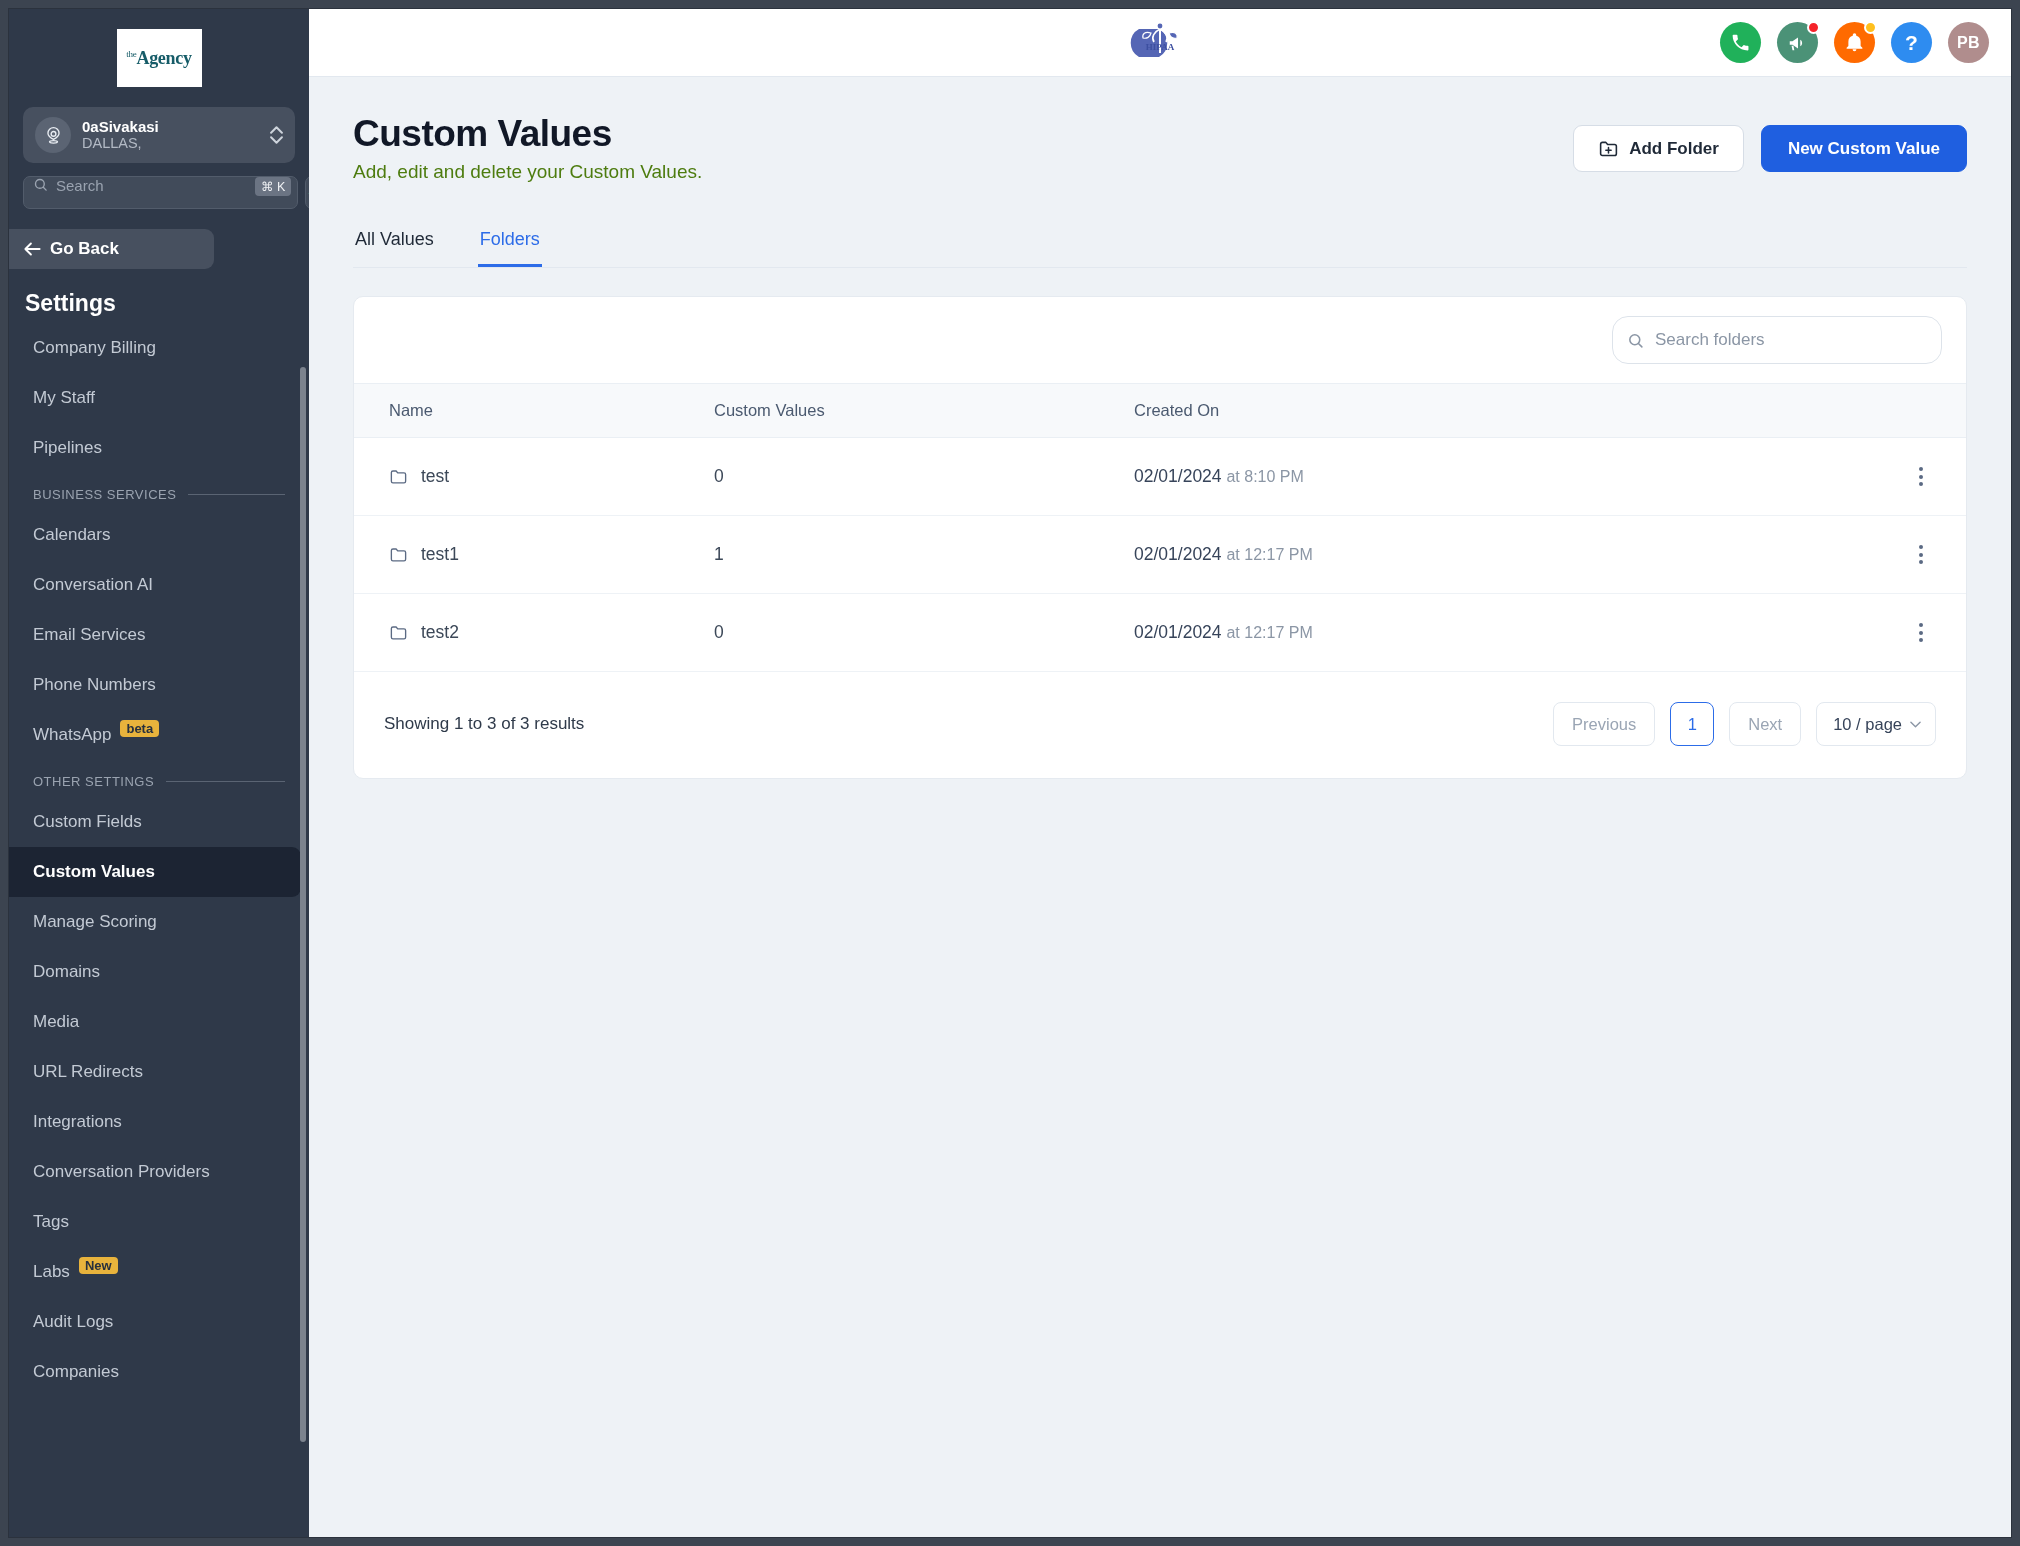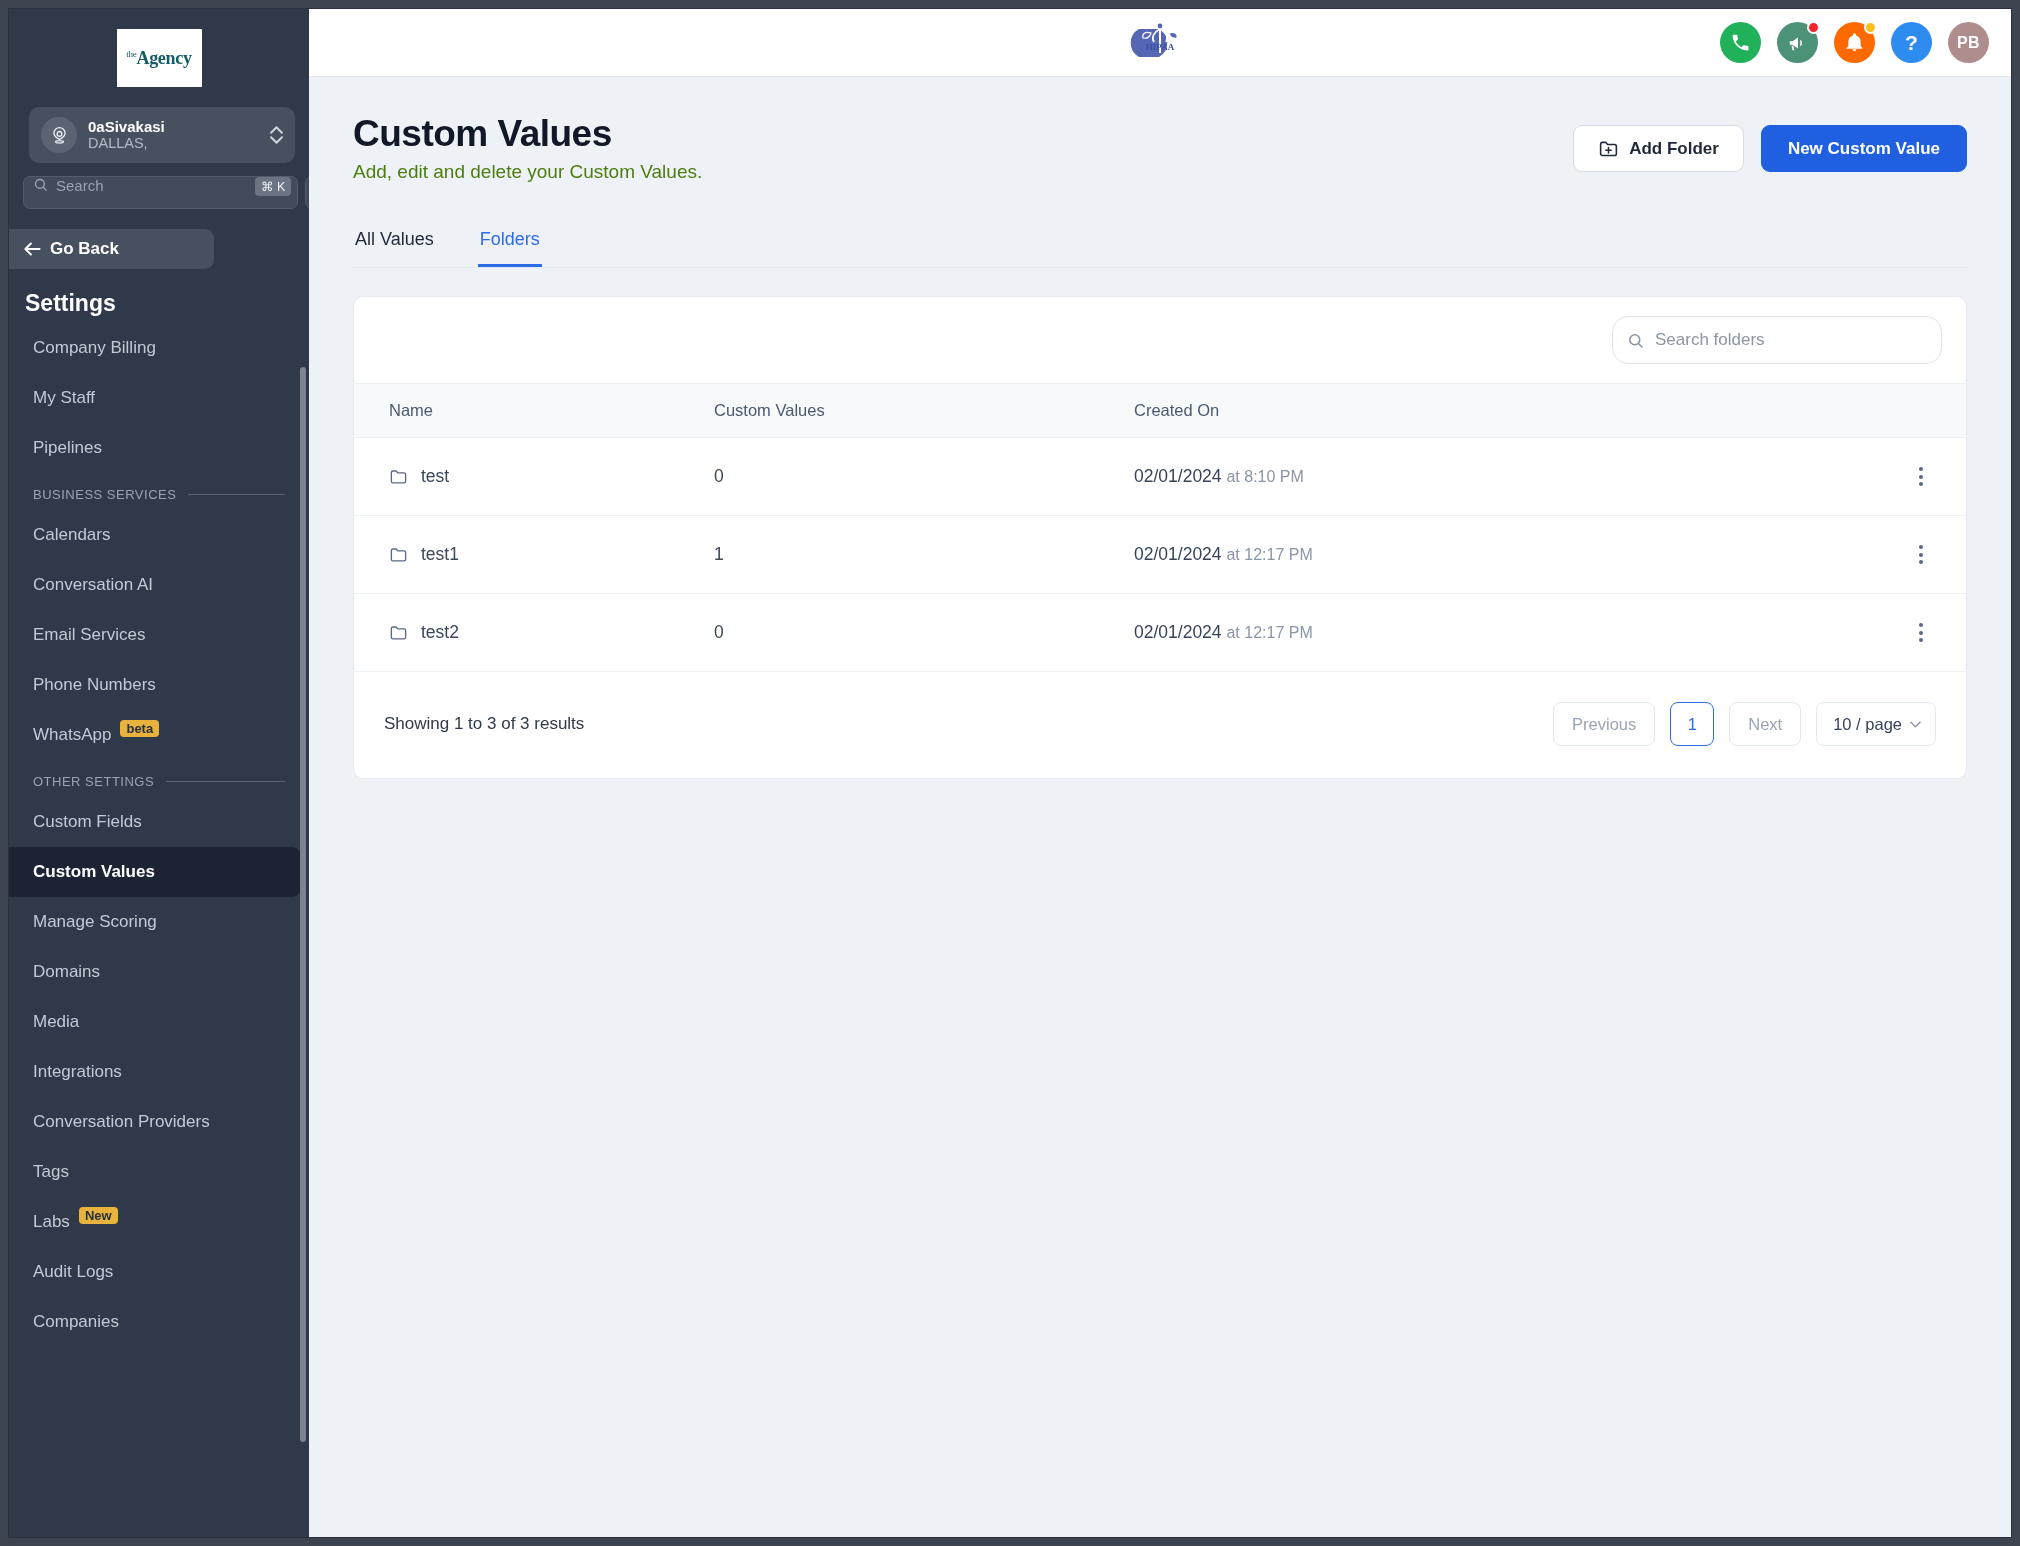--- a/index.html
+++ b/index.html
@@ -43,21 +43,21 @@
     color: #165c68;
     font-size: 18px;
     font-weight: 700;
     letter-spacing: -0.3px;
   }
   .logo-text .the {
     font-size: 9px; vertical-align: super; font-weight: 400;
   }
 
   .acct-select {
-    margin: 4px 14px 0 20px;
+    margin: 4px 14px 0 14px;
     background: #47505f;
     border-radius: 10px;
     height: 56px;
     display: flex; align-items: center;
     padding: 0 12px;
     cursor: pointer;
   }
   .acct-avatar {
     width: 36px; height: 36px; border-radius: 50%;
     background: #5b6473;
@@ -404,20 +404,23 @@
             <span>Custom Values</span>
           </div>
           <div class="nav-item">
             <span>Manage Scoring</span>
           </div>
           <div class="nav-item">
             <span>Domains</span>
           </div>
           <div class="nav-item">
             <span>Media</span>
+          </div>
+          <div class="nav-item">
+            <span>URL Redirects</span>
           </div>
           <div class="nav-item">
             <span>Integrations</span>
           </div>
           <div class="nav-item">
             <span>Conversation Providers</span>
           </div>
           <div class="nav-item">
             <span>Tags</span>
           </div>

